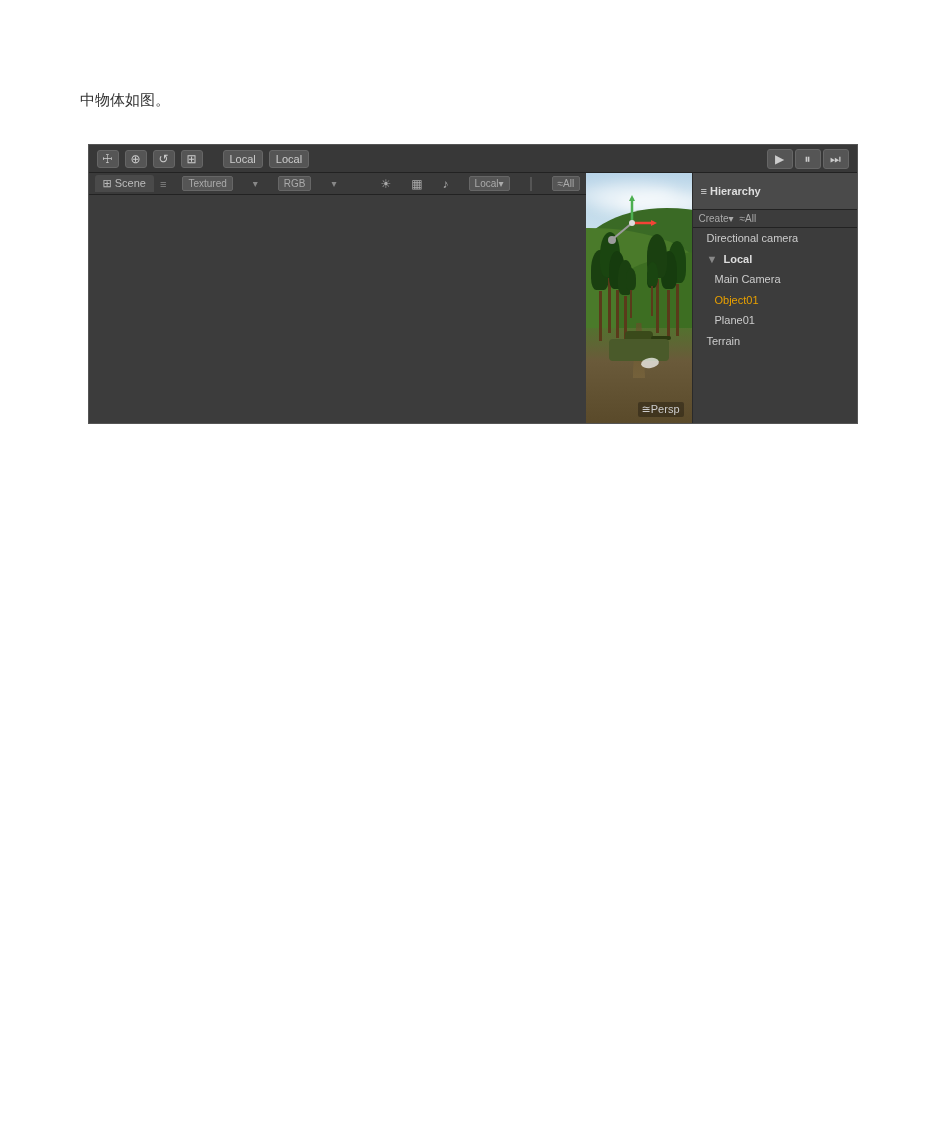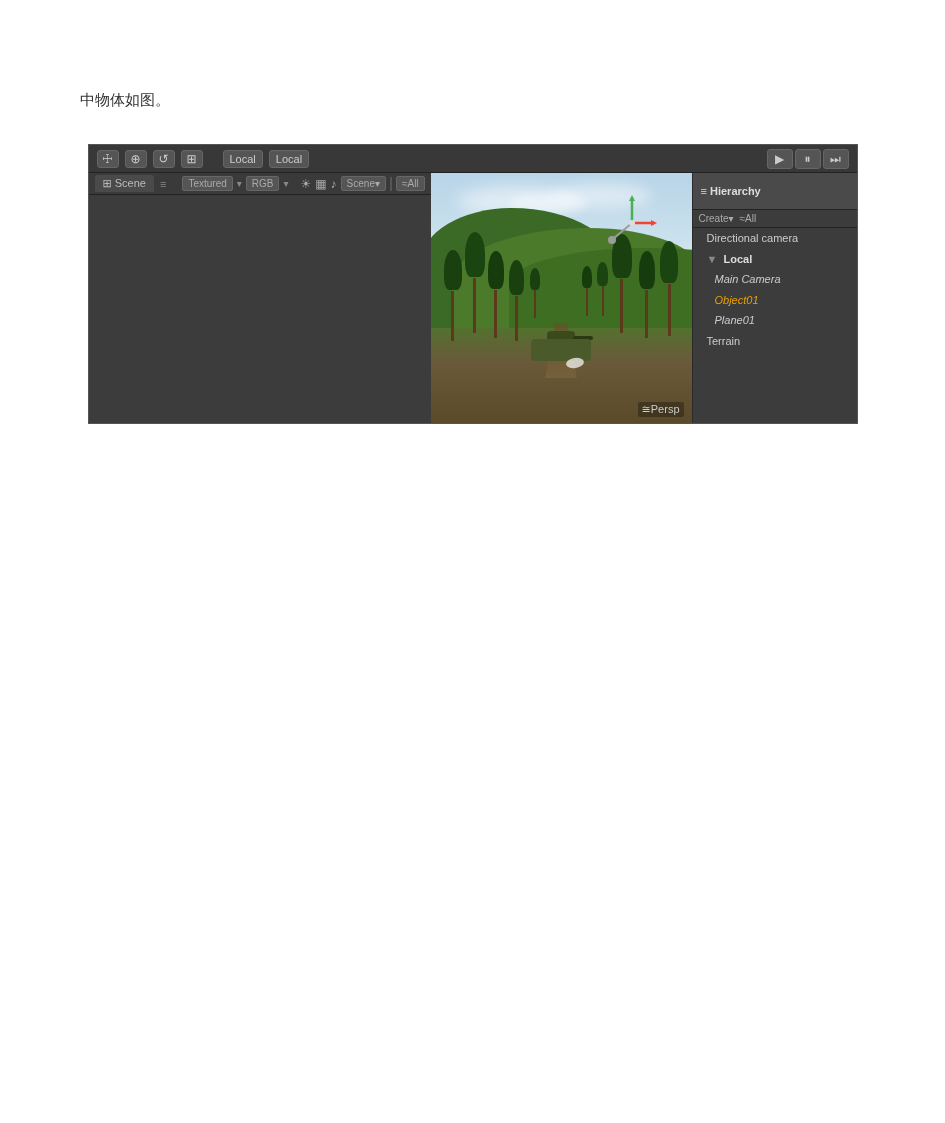--- a/index.html
+++ b/index.html
@@ -102,21 +102,21 @@
       background: #4a4a4a;
       border-radius: 3px 3px 0 0;
       margin-right: 2px;
     }
     .scene-controls {
       background: #3a3a3a;
       height: 22px;
       display: flex;
       align-items: center;
       padding: 0 6px;
-      gap: 4px;
+      gap: 20px;
       border-bottom: 1px solid #222;
     }
     .scene-ctrl-btn {
       color: #aaa;
       font-size: 10px;
       background: #555;
       border: 1px solid #666;
       border-radius: 2px;
       padding: 1px 5px;
       cursor: pointer;
@@ -251,21 +251,21 @@
       gap: 6px;
       text-align: center;
     }
     .hierarchy-item {
       color: #ccc;
       font-size: 11px;
       padding: 2px 8px 2px 14px;
       line-height: 1.5;
       cursor: pointer;
     }
-    .hierarchy-item.indent1 { padding-left: 22px; font-style: italic; }
+    .hierarchy-item.indent1 { padding-left: 22px; }
     .hierarchy-item.selected { color: #e8a000; }
     .hierarchy-item.parent {
       color: #ddd;
       font-weight: bold;
     }
     .hierarchy-item .expand-arrow {
       display: inline-block;
       margin-right: 3px;
       color: #888;
     }
@@ -322,21 +322,21 @@
 
         <div class="scene-controls">
           <div class="scene-ctrl-btn">Textured</div>
           <div style="color:#888;font-size:10px;">▾</div>
           <div class="scene-ctrl-btn">RGB</div>
           <div style="color:#888;font-size:10px;">▾</div>
           <div style="width:4px;"></div>
           <div style="color:#aaa; font-size:12px;">☀</div>
           <div style="color:#aaa; font-size:12px;">▦</div>
           <div style="color:#aaa; font-size:12px;">♪</div>
-          <div class="scene-ctrl-btn">Scene▾</div>
+          <div class="scene-ctrl-btn">Local▾</div>
           <div style="width:2px; background:#555; height:14px;"></div>
           <div class="scene-ctrl-btn">≈All</div>
         </div>
 
         <div class="scene-viewport">
 
           <div class="sky-bg"></div>
 
           <div style="position:absolute;top:5%;left:10%;width:120px;height:30px;background:rgba(255,255,255,0.5);border-radius:50%;filter:blur(8px);"></div>
           <div style="position:absolute;top:8%;left:30%;width:80px;height:20px;background:rgba(255,255,255,0.4);border-radius:50%;filter:blur(5px);"></div>

